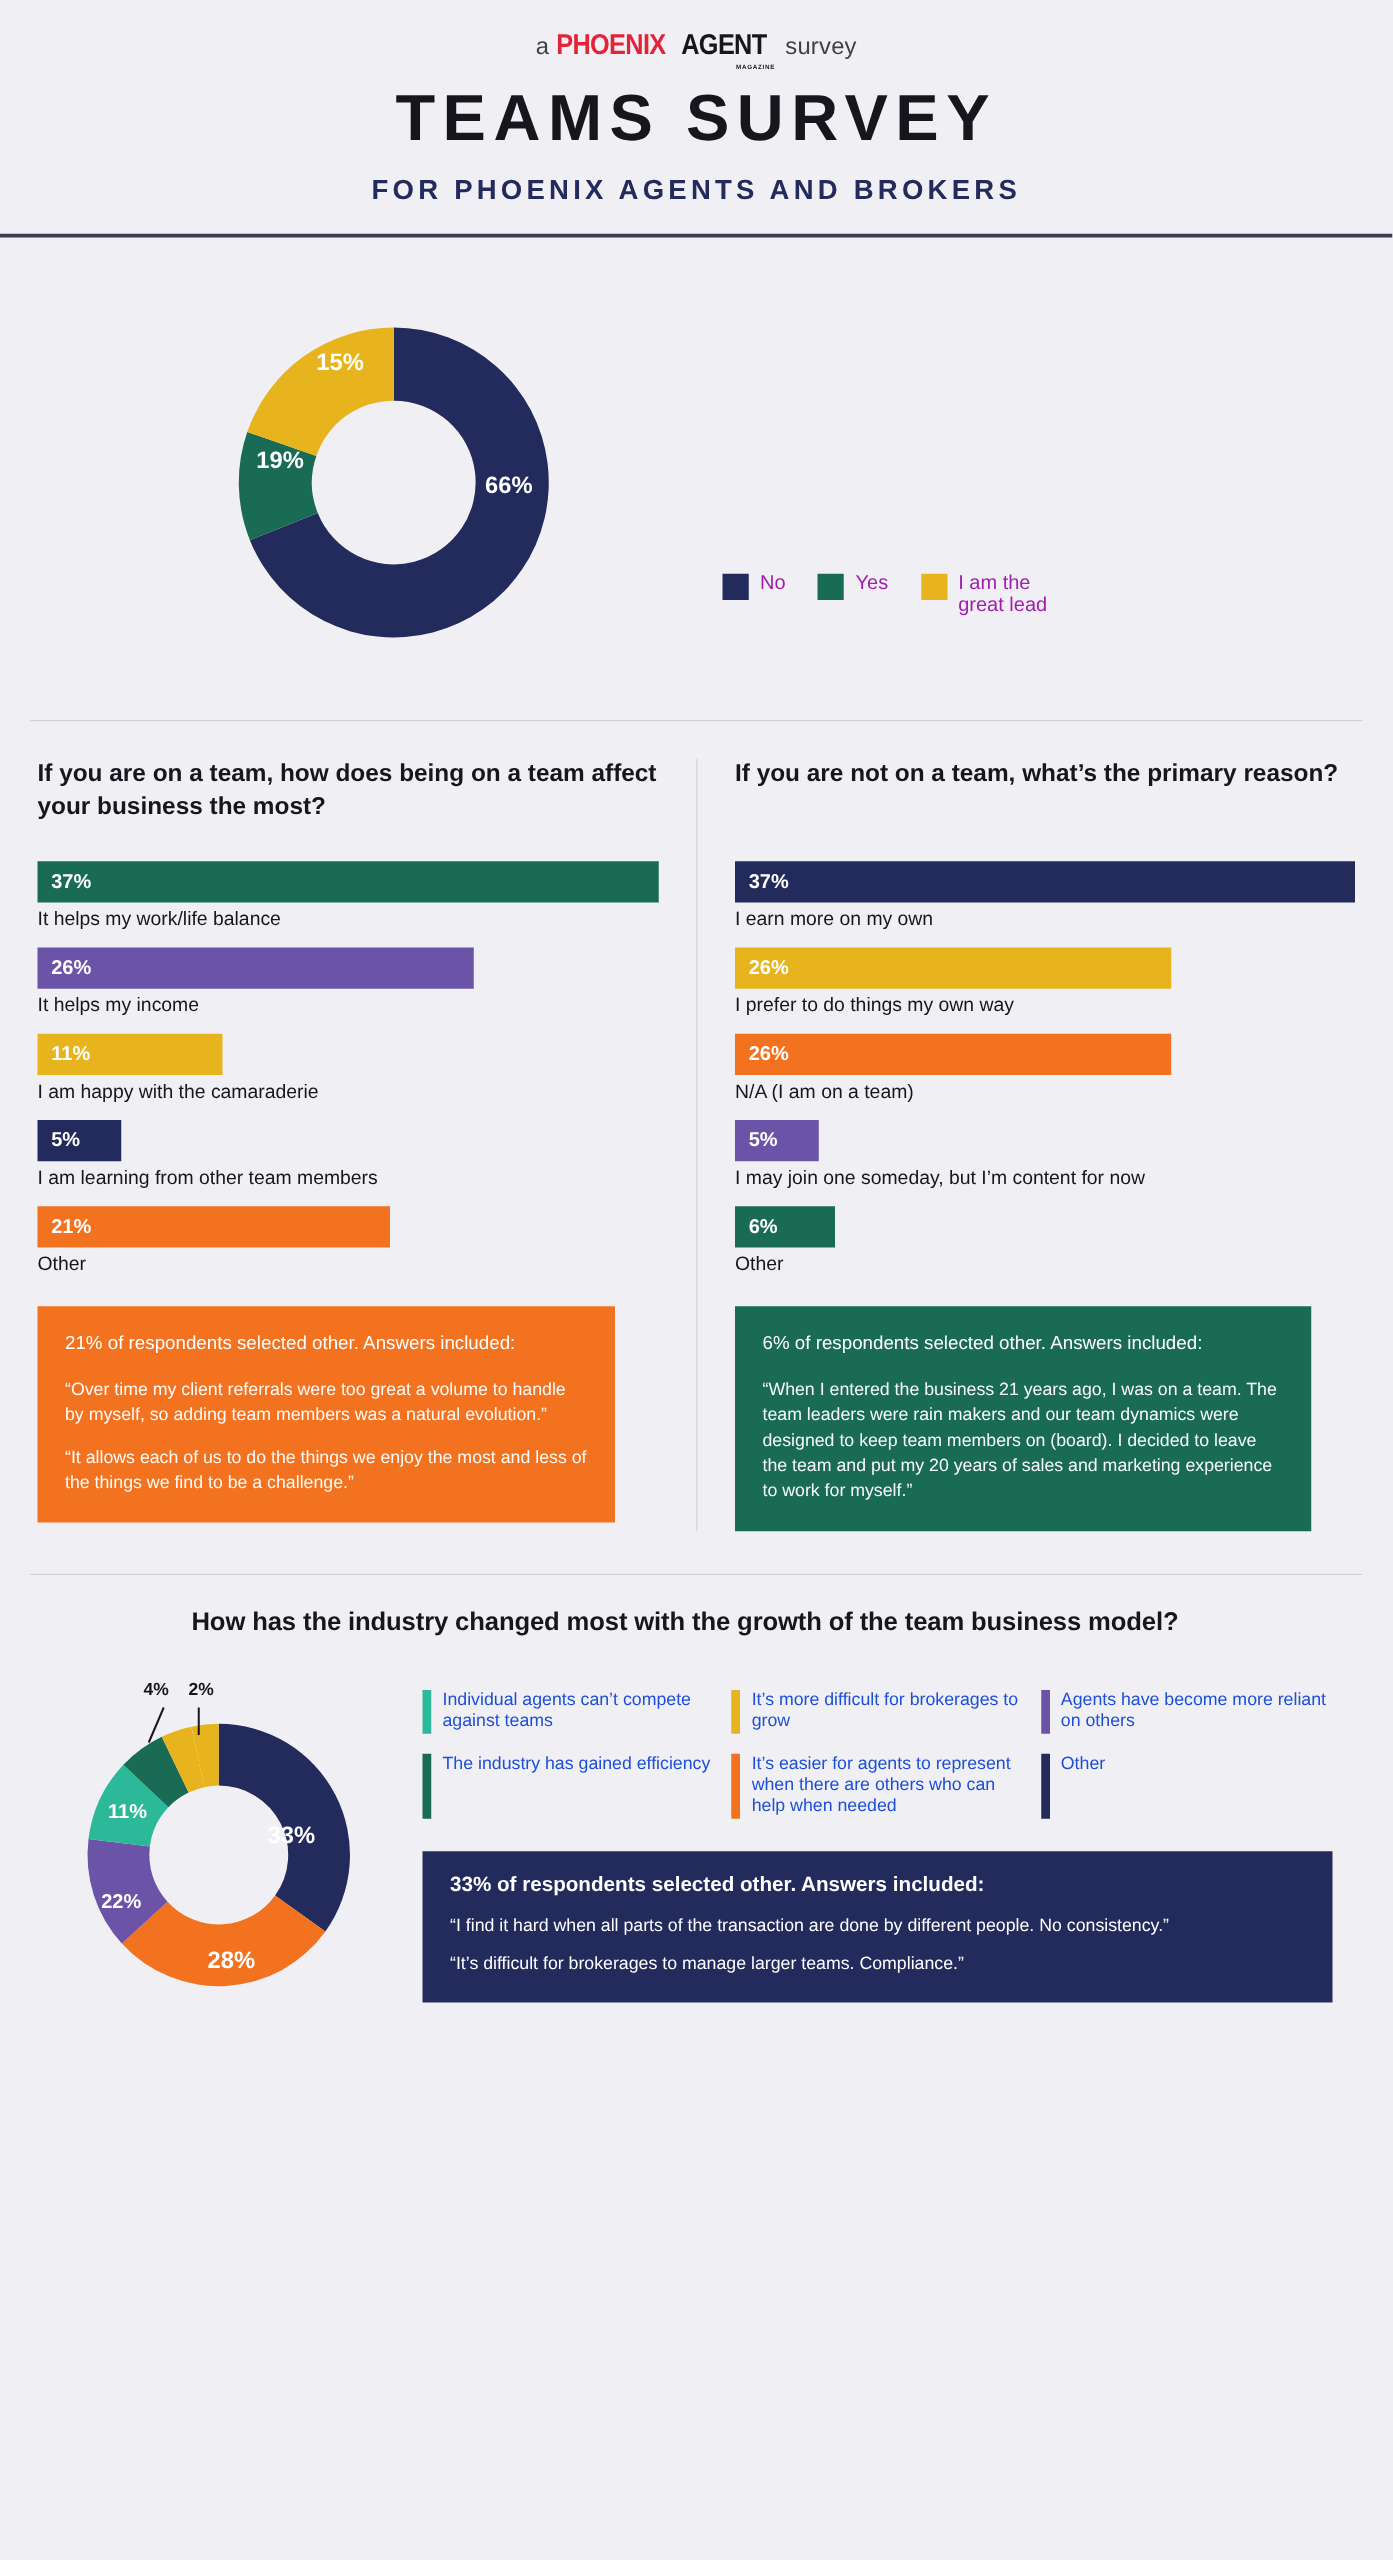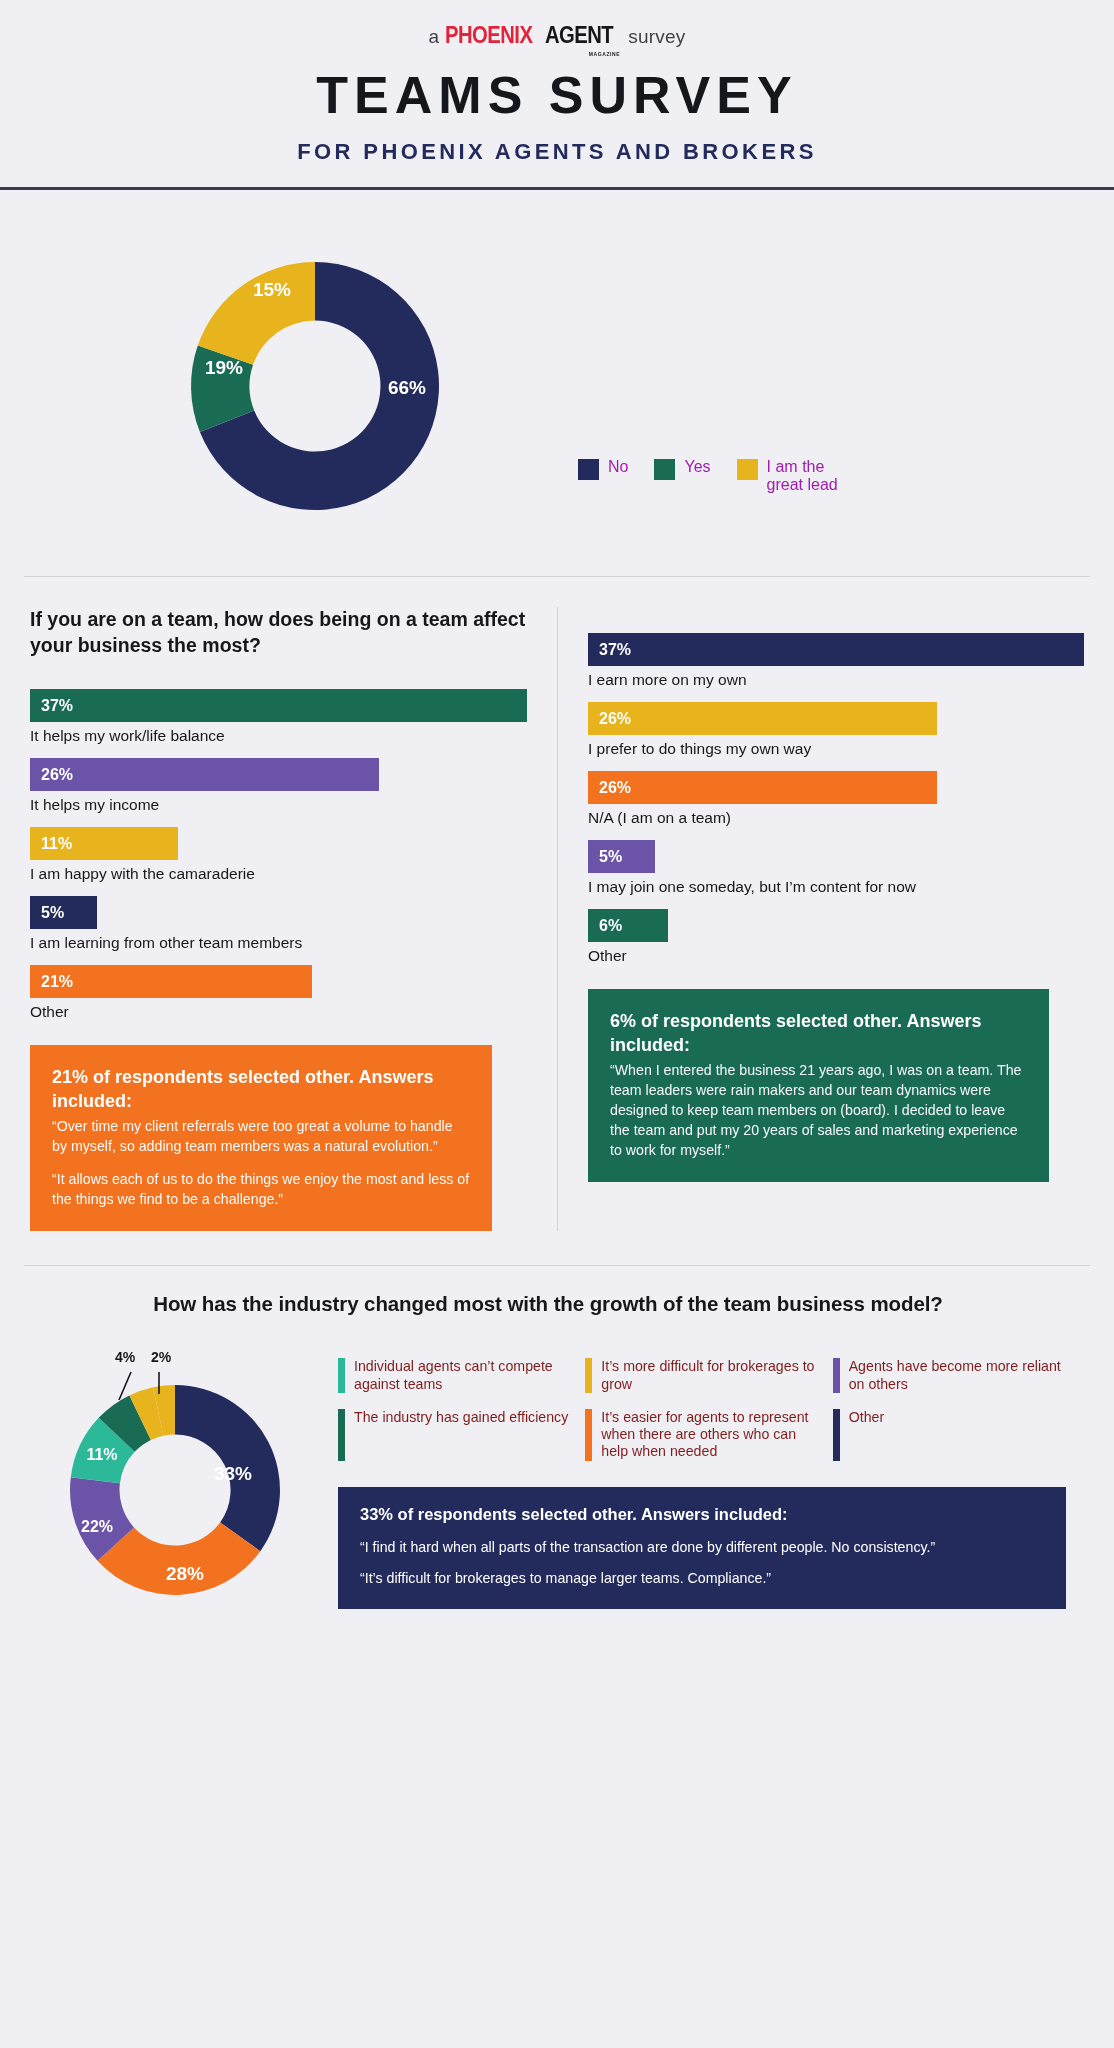--- a/index.html
+++ b/index.html
@@ -113,24 +113,24 @@
   }
   .bar span { color: #ffffff; font-weight: 700; font-size: 16px; }
   .bar-label { font-size: 15.5px; color: #16161d; margin-top: 5px; }
 
   .callout {
     margin-top: 24px;
     padding: 20px 22px 22px 22px;
   }
   .callout h4 {
     color: #fff;
-    font-size: 18px;
-    font-weight: 700;
+    font-size: 15px;
+    font-weight: 400;
     line-height: 1.35;
-    margin-bottom: 2px;
+    margin-bottom: 17px;
   }
   .callout p {
     color: #ffffff;
     font-size: 14.2px;
     line-height: 1.42;
     margin-bottom: 13px;
     opacity: .97;
   }
   .callout p:last-child { margin-bottom: 0; }
 
@@ -143,21 +143,21 @@
   .donut3-col { width: 290px; position: relative; flex: 0 0 290px; }
   .sec3-right { flex: 1; padding-top: 26px; }
   .legend3 {
     display: grid;
     grid-template-columns: 1fr 1fr 1fr;
     column-gap: 14px;
     row-gap: 16px;
   }
   .lg3 { display: flex; gap: 9px; align-items: flex-start; }
   .lg3-sw { width: 7px; flex: 0 0 7px; align-self: stretch; min-height: 34px; }
-  .lg3-tx { font-size: 14.2px; color: #7f1d1d; line-height: 1.22; }
+  .lg3-tx { font-size: 14.2px; color: #1d4ed8; line-height: 1.22; }
 
   .callout3 {
     margin-top: 26px;
     background: #232a5c;
     padding: 18px 22px 20px 22px;
   }
   .callout3 h4 { color:#fff; font-size:16.5px; font-weight:700; margin-bottom: 14px; }
   .callout3 p { color:#fff; font-size:14.2px; line-height:1.4; margin-bottom: 11px; }
   .callout3 p:last-child { margin-bottom: 0; }
 
@@ -262,20 +262,21 @@
     </div>
 
     <div class="callout" style="background:#f2721f;width:93%">
       <h4>21% of respondents selected other. Answers included:</h4>
       <p>“Over time my client referrals were too great a volume to handle by myself, so adding team members was a natural evolution.”</p>
       <p>“It allows each of us to do the things we enjoy the most and less of the things we find to be a challenge.”</p>
     </div>
   </div>
 
   <div class="col right">
+    <div class="col-q">If you are not on a team, what’s the primary reason?</div>
     <div class="bars">
 
       <div class="bar-row">
         <div class="bar" style="background:#232a5c;width:100%">
           <span>37%</span>
         </div>
         <div class="bar-label">I earn more on my own</div>
       </div>
 
       <div class="bar-row">

